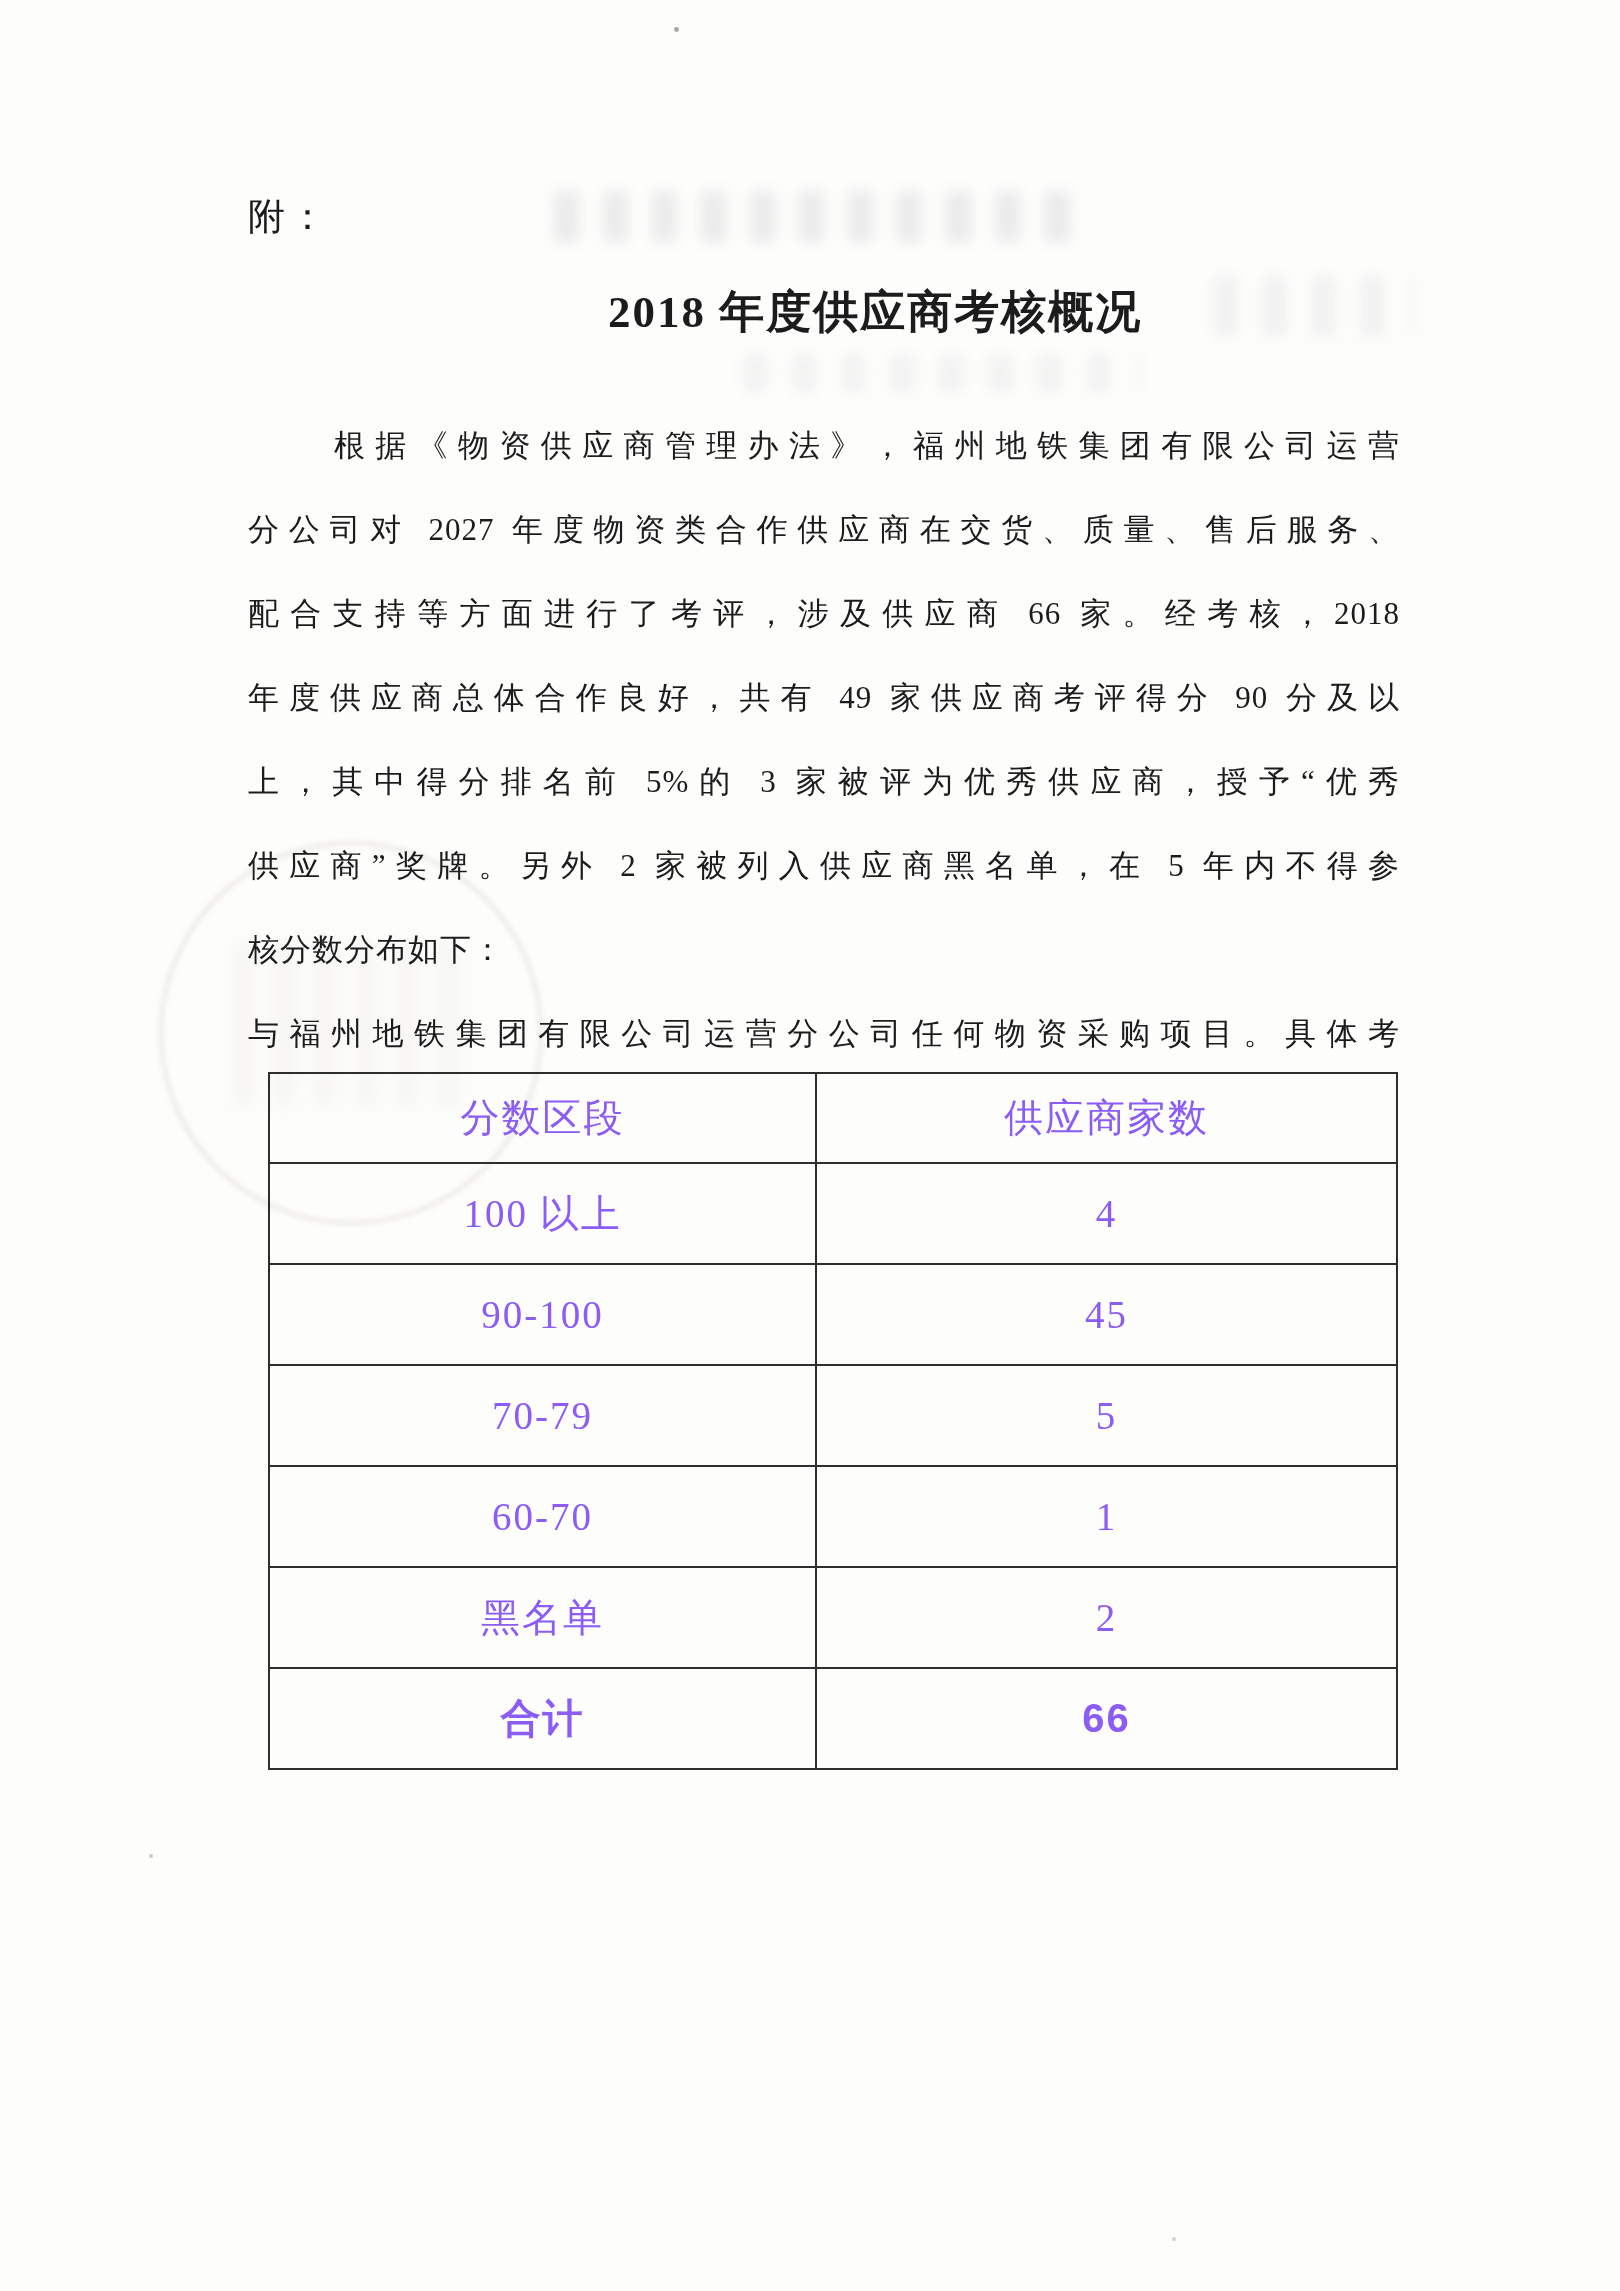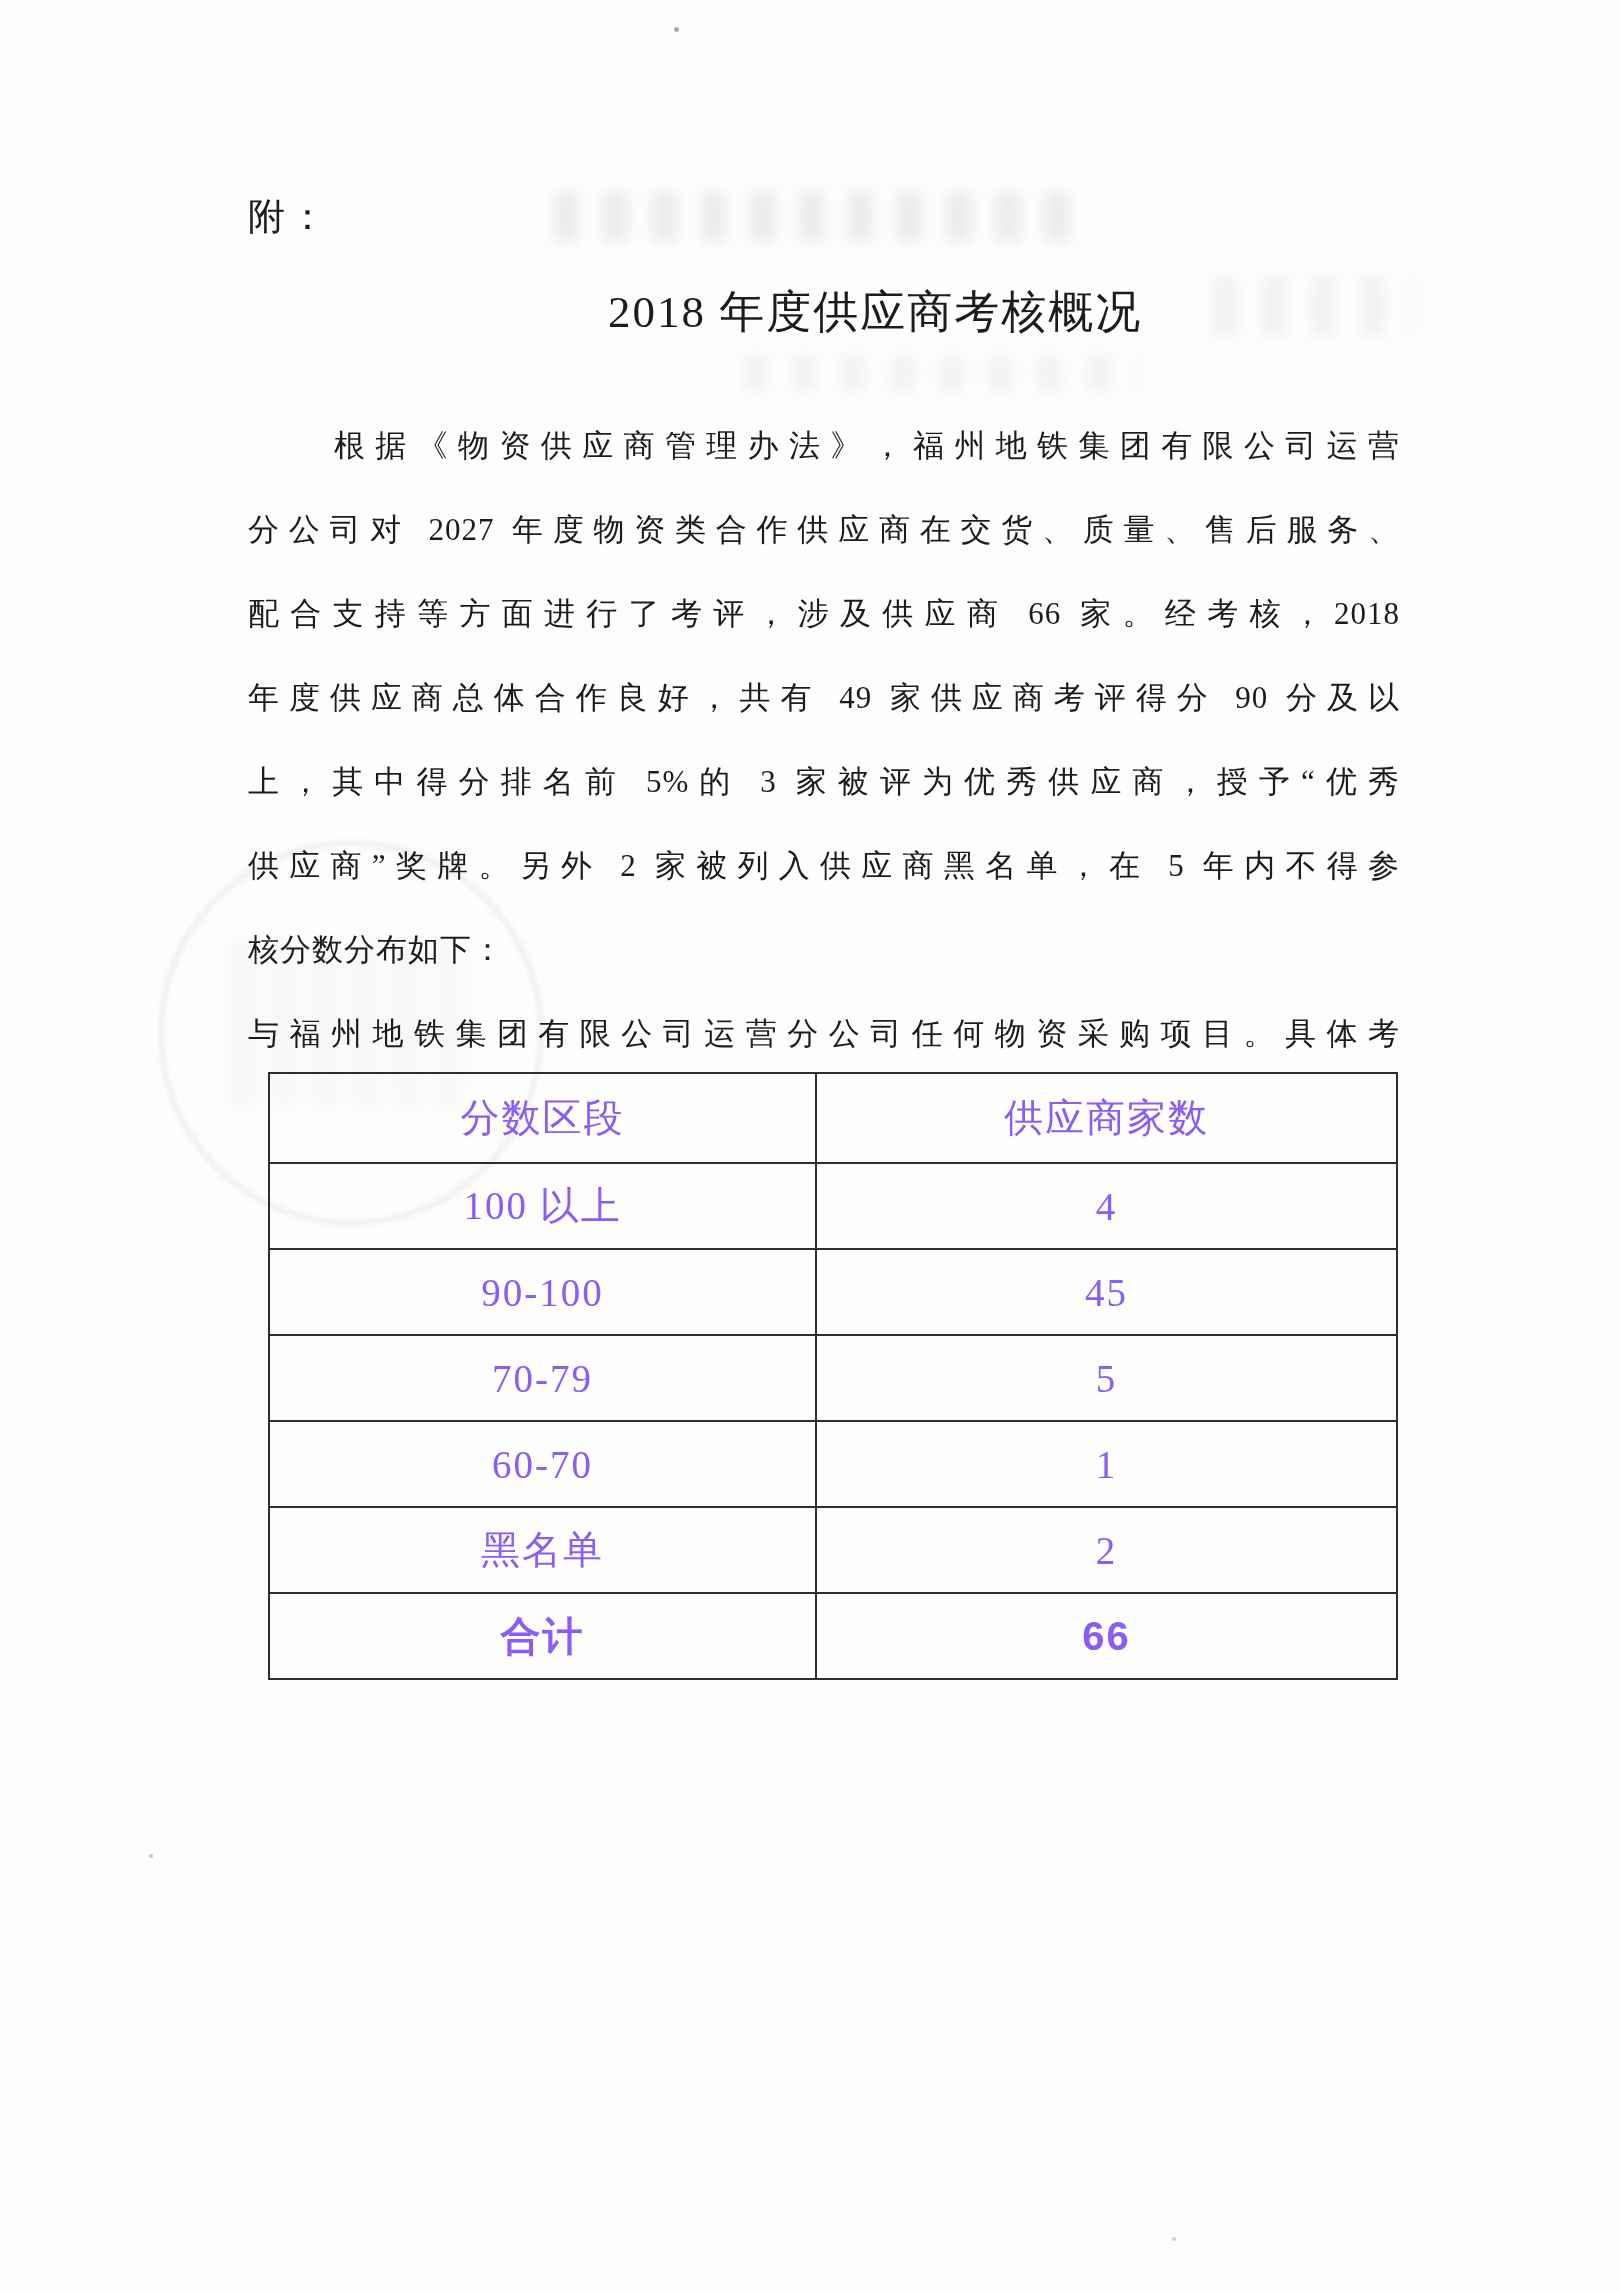--- a/index.html
+++ b/index.html
@@ -26,21 +26,21 @@
 
   
   .doc-title {
     position: absolute;
     left: 248px;
     top: 282px;
     width: 1152px;
     padding-left: 102px;
     text-align: center;
     font-size: 45px;
-    font-weight: 400;
+    font-weight: 700;
     letter-spacing: 2px;
     white-space: nowrap;
   }
 
   
   .body-paragraph {
     position: absolute;
     left: 248px;
     top: 404px;
     width: 1152px;
@@ -74,21 +74,21 @@
   }
   table.score-table th,
   table.score-table td {
     border: 2px solid #2e2e2e;
     text-align: center;
     vertical-align: middle;
     font-weight: 400;
     letter-spacing: 2px;
   }
   table.score-table thead tr { height: 90px; }
-  table.score-table tbody tr { height: 86px; }
+  table.score-table tbody tr { height: 101px; }
   table.score-table .col-range { width: 48.5%; }
   table.score-table .col-count { width: 51.5%; }
   table.score-table tbody tr.total-row th,
   table.score-table tbody tr.total-row td {
     font-weight: 700;
     font-family: "Liberation Sans", "DejaVu Sans", sans-serif;
     font-size: 40px;
   }
 
   

